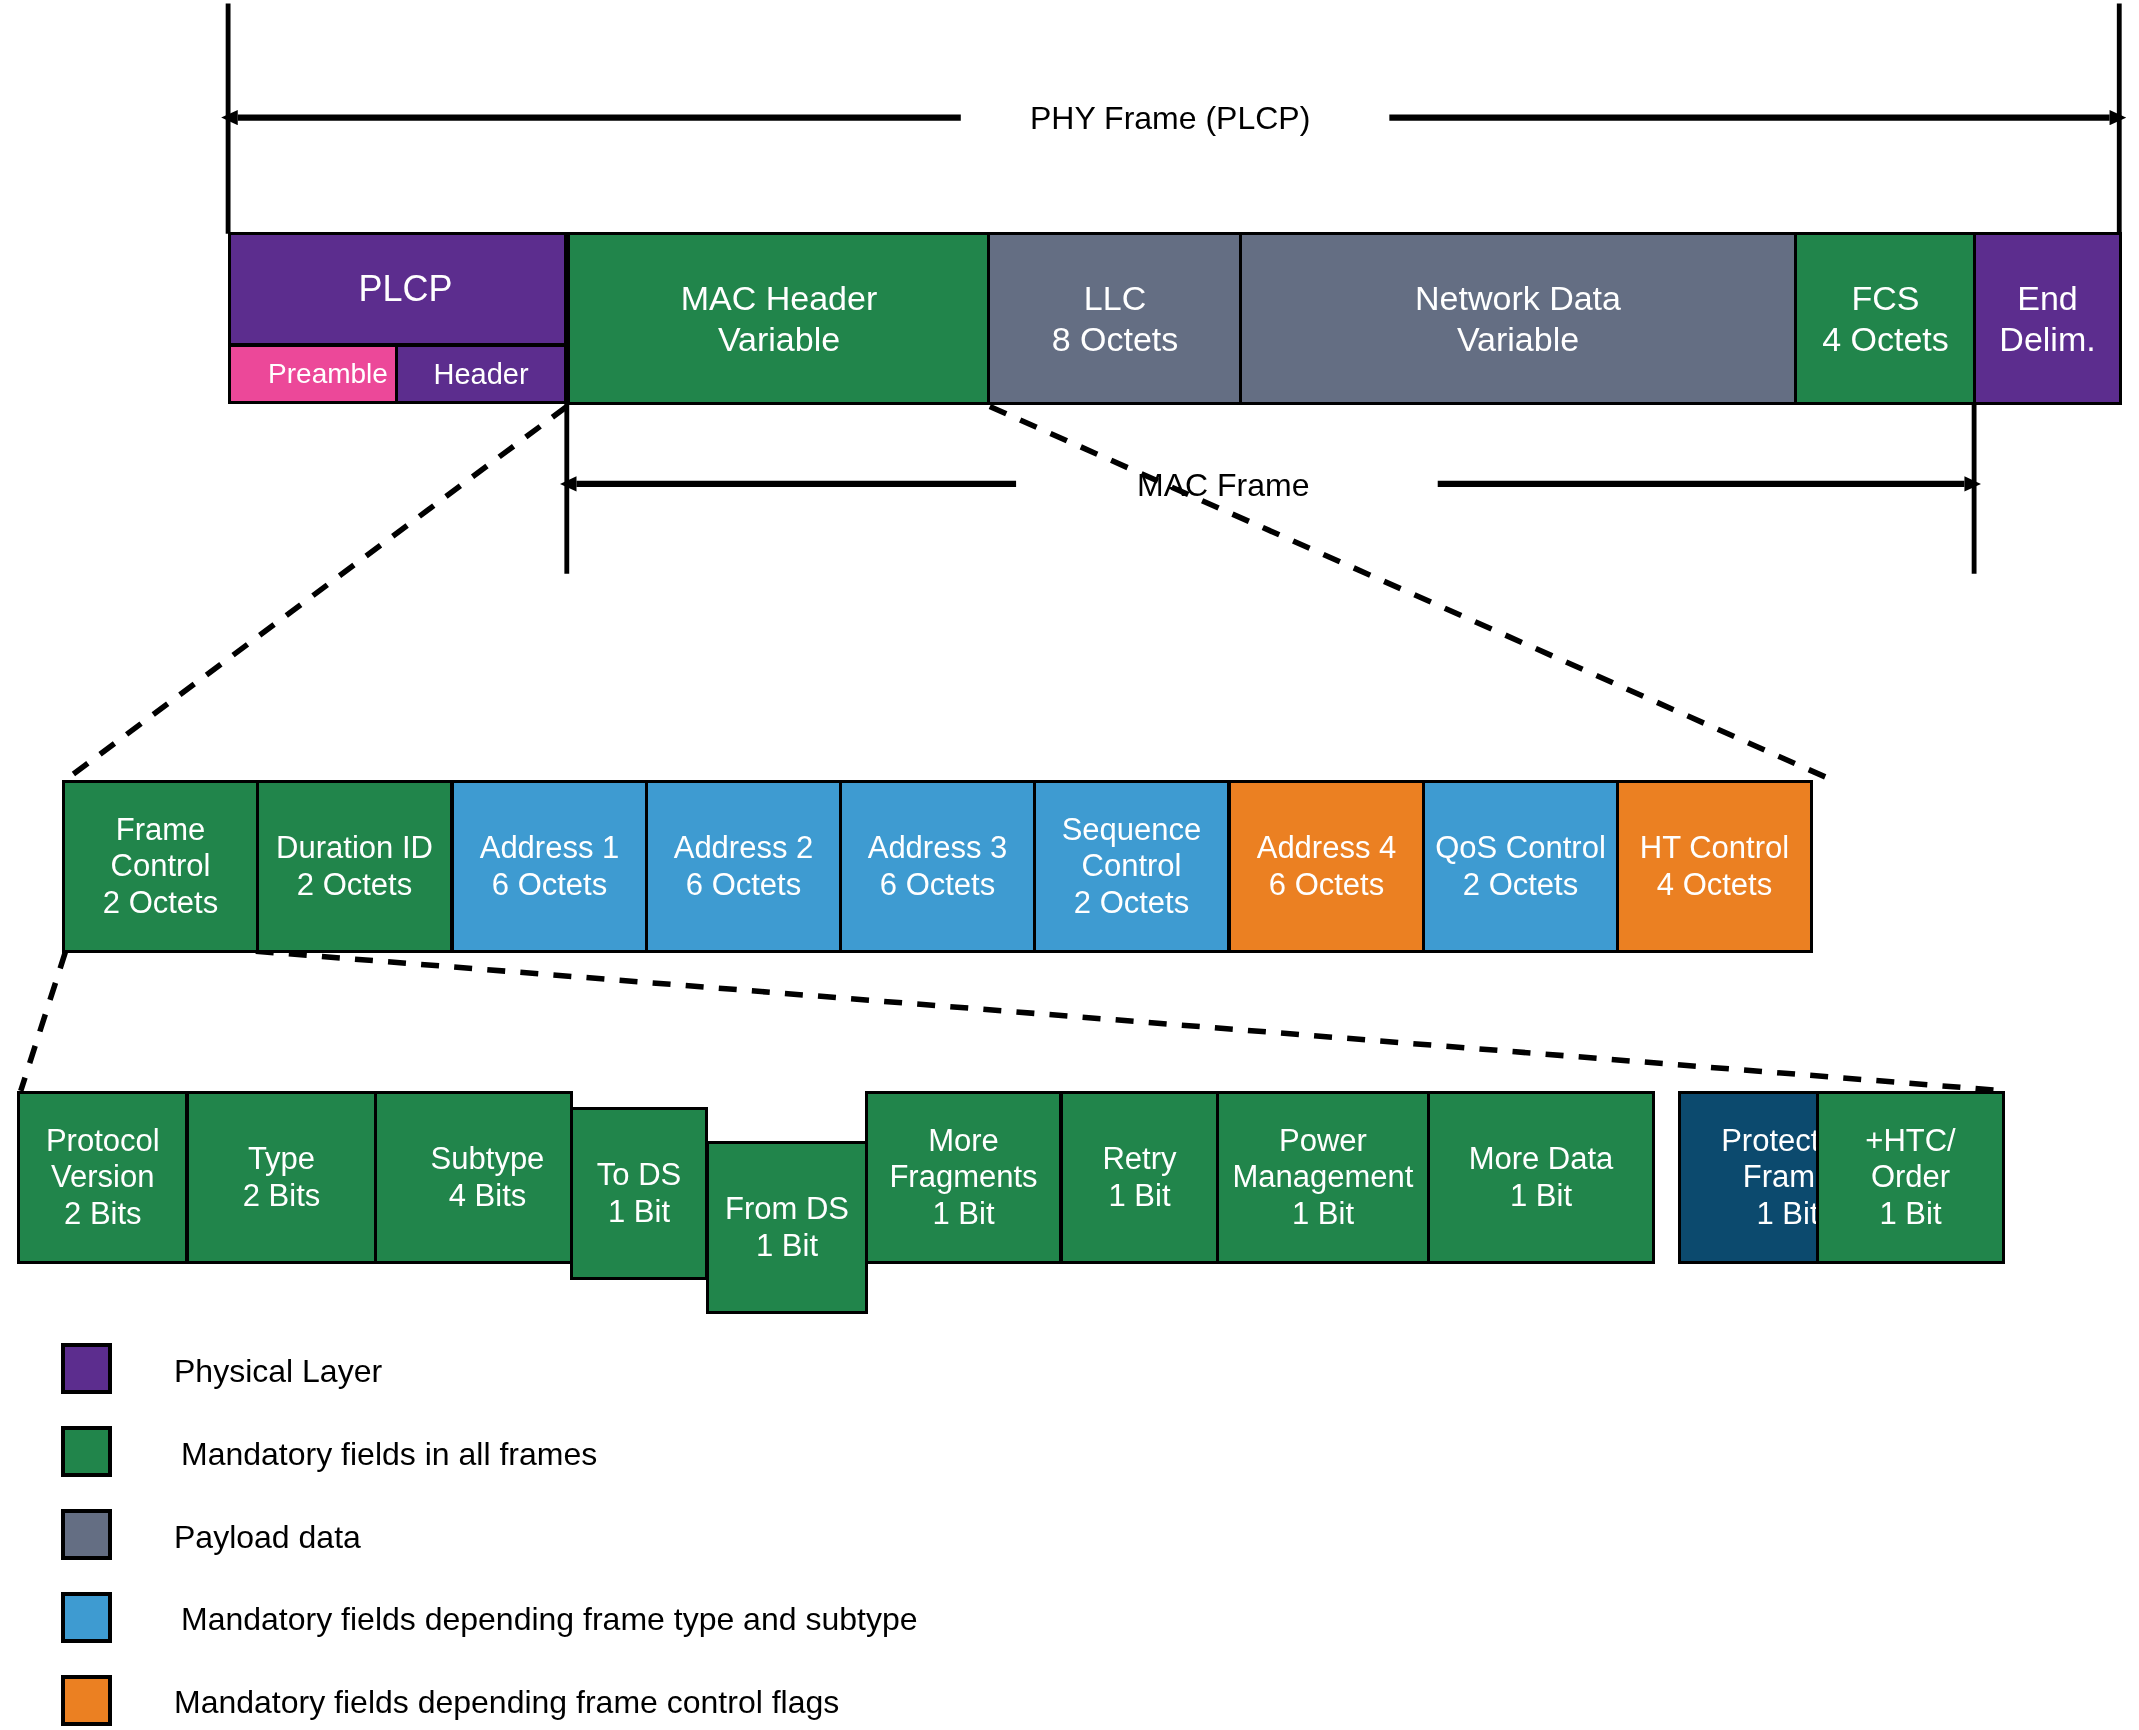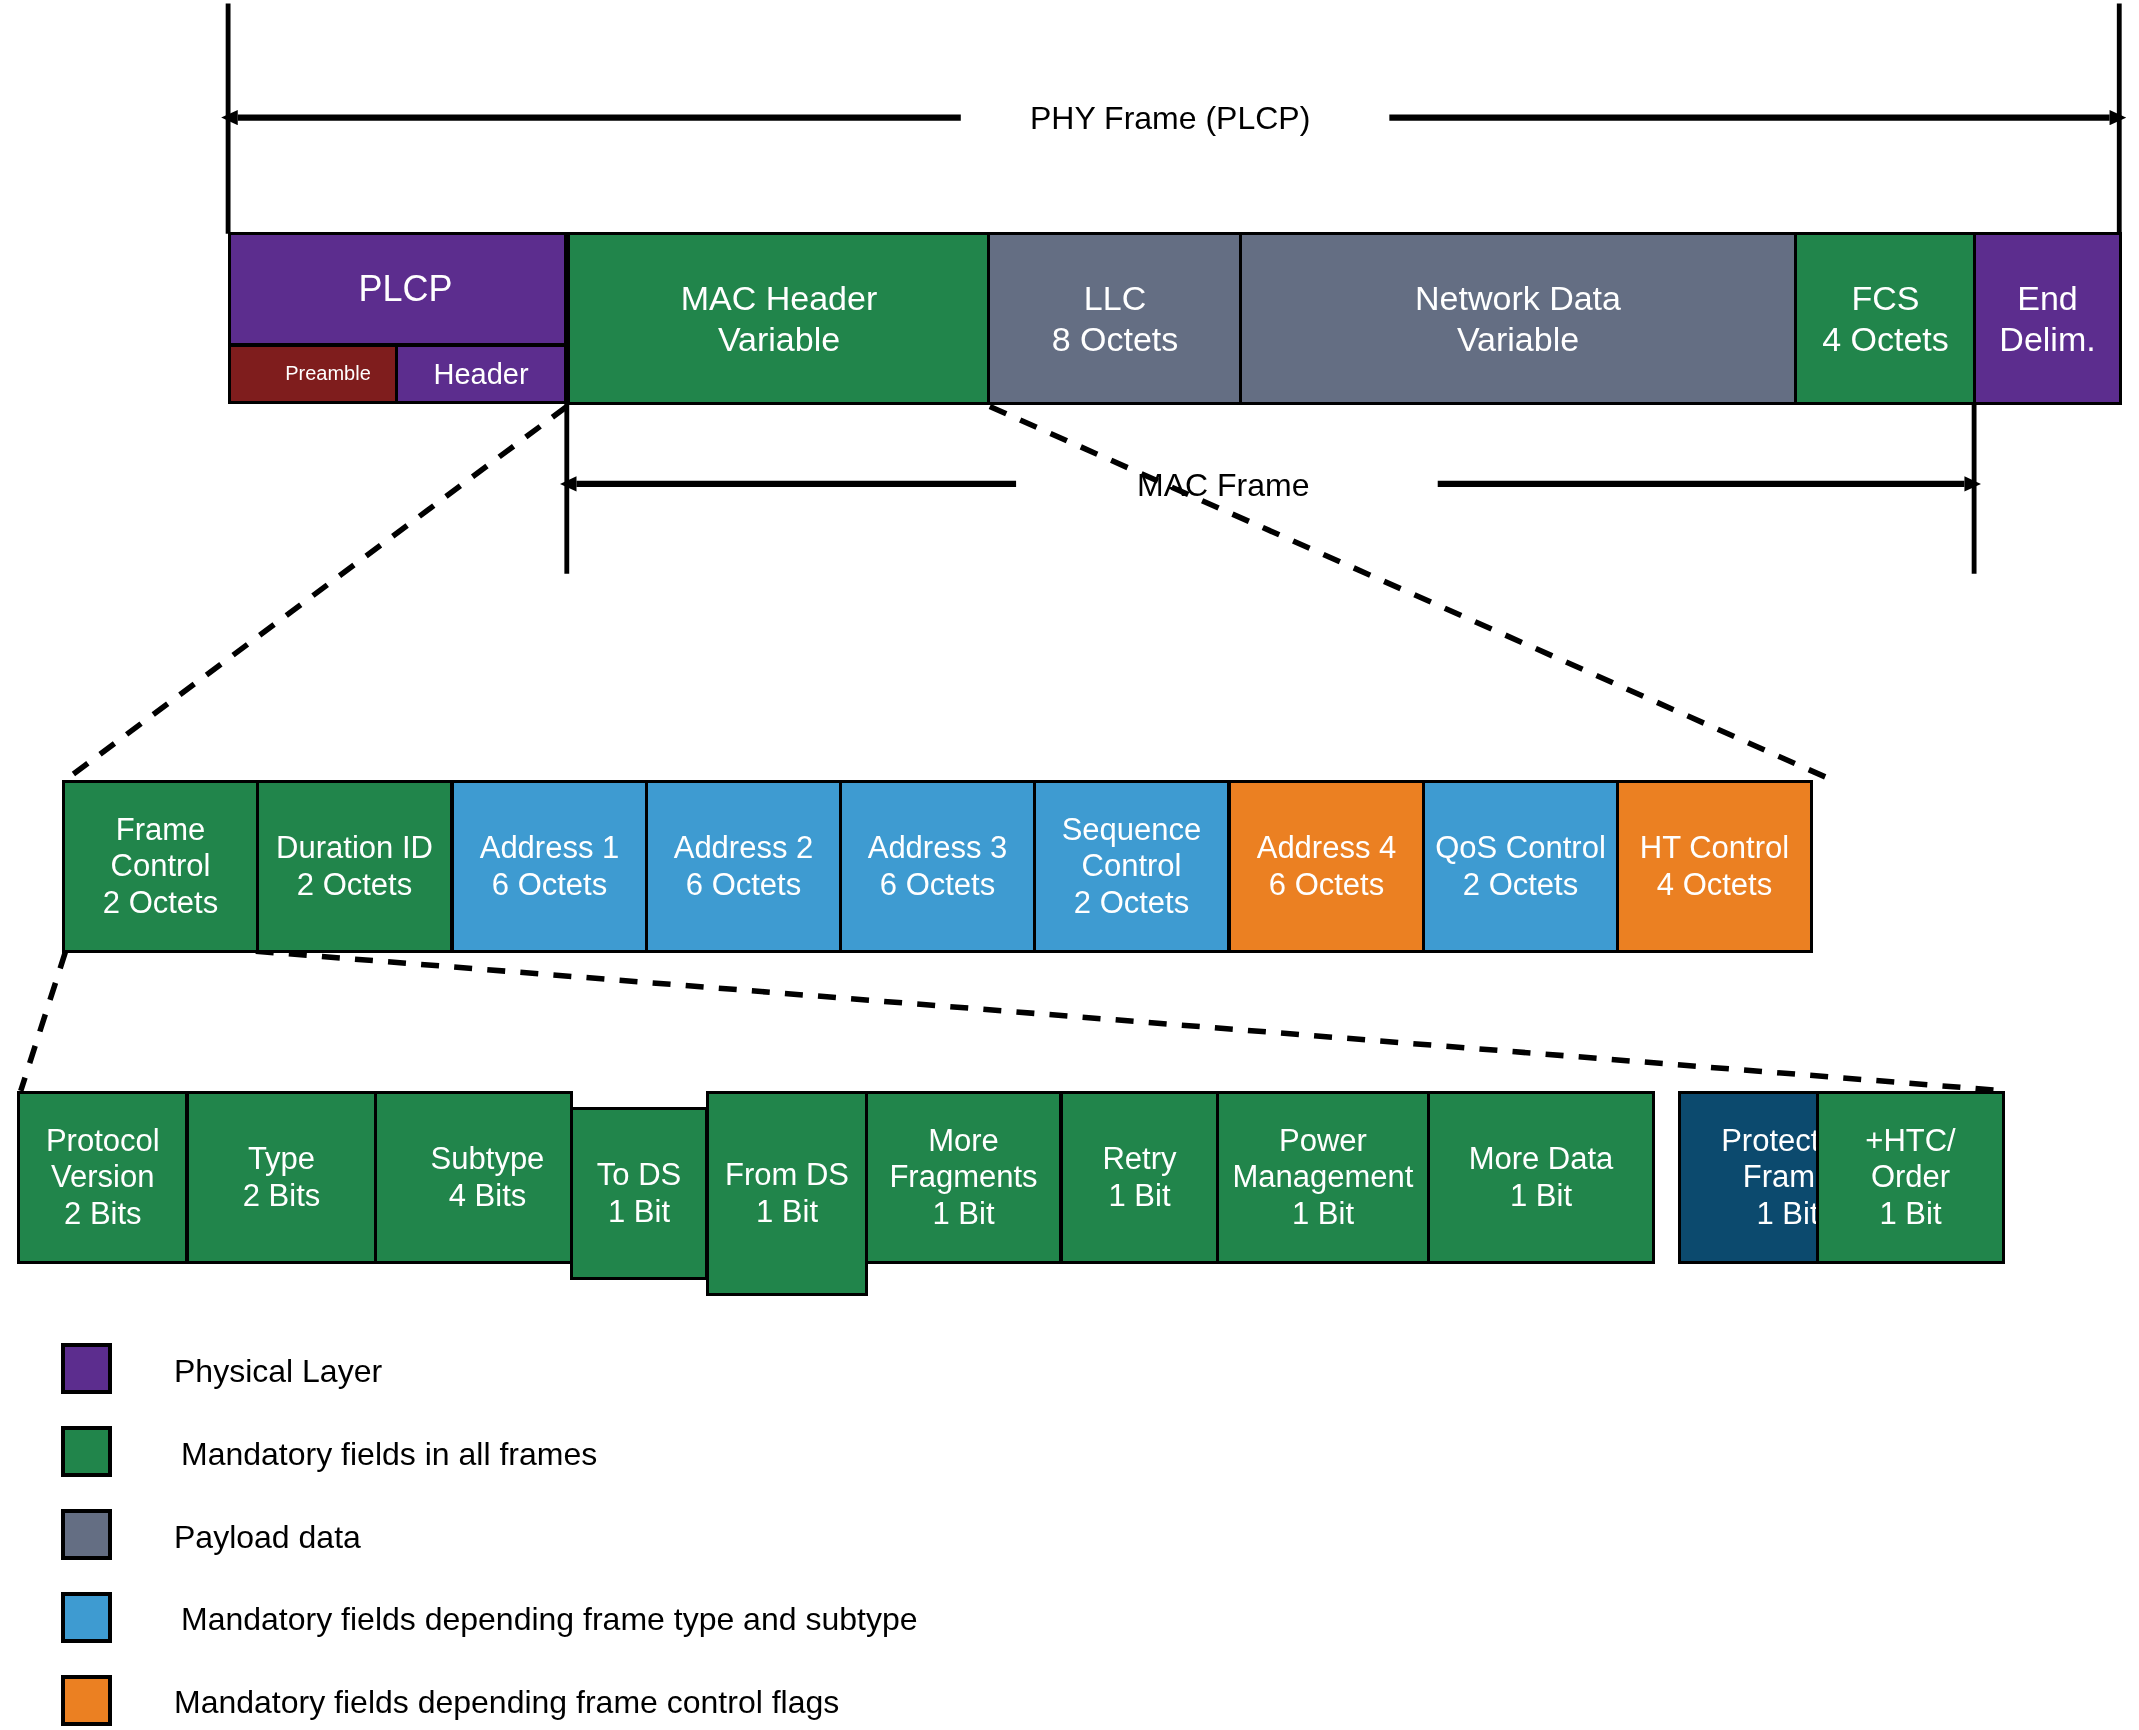--- a/index.html
+++ b/index.html
@@ -115,21 +115,21 @@
 
   <div class="flab" style="left:1137px; top:467px;">MAC Frame</div>
 
   <div class="abs" style="left:228px; top:232px; width:1894px; height:173px;">
   </div>
 
   <div class="cell" style="left: 228px; top: 232px; width: 339px; height: 114px; font-size: 36px; background: rgb(92, 45, 142); padding-left: 16px;">
     <span class="ln">PLCP</span>
   </div>
 
-  <div class="cell" style="left: 228px; top: 344px; width: 200px; height: 60px; font-size: 20px; background: #7f1d1d;">
+  <div class="cell" style="left: 228px; top: 344px; width: 200px; height: 60px; font-size: 28px; background: #ec4899;">
     <span class="ln">Preamble</span>
   </div>
 
   <div class="cell" style="left: 395px; top: 344px; width: 172px; height: 60px; font-size: 29px; background: rgb(92, 45, 142);">
     <span class="ln">Header</span>
   </div>
 
   <div class="cell" style="left: 567px; top: 232px; width: 424px; height: 173px; font-size: 34px; background: rgb(33, 133, 75);">
     <span class="ln">MAC Header</span>
     <span class="ln">Variable</span>
@@ -216,21 +216,21 @@
   <div class="cell" style="left: 374px; top: 1091px; width: 199px; height: 173px; font-size: 31px; background: rgb(33, 133, 75); padding-left: 28px;">
     <span class="ln">Subtype</span>
     <span class="ln">4 Bits</span>
   </div>
 
   <div class="cell" style="left: 570px; top: 1091px; width: 138px; height: 173px; font-size: 31px; background: rgb(33, 133, 75); margin-top: 16px;">
     <span class="ln">To DS</span>
     <span class="ln">1 Bit</span>
   </div>
 
-  <div class="cell" style="left: 706px; top: 1091px; width: 162px; height: 205px; font-size: 31px; background: rgb(33, 133, 75);">
+  <div class="cell" style="left: 706px; top: 1141px; width: 162px; height: 173px; font-size: 31px; background: rgb(33, 133, 75);">
     <span class="ln">From DS</span>
     <span class="ln">1 Bit</span>
   </div>
 
   <div class="cell" style="left: 865px; top: 1091px; width: 197px; height: 173px; font-size: 31px; background: rgb(33, 133, 75);">
     <span class="ln">More</span>
     <span class="ln">Fragments</span>
     <span class="ln">1 Bit</span>
   </div>
 

